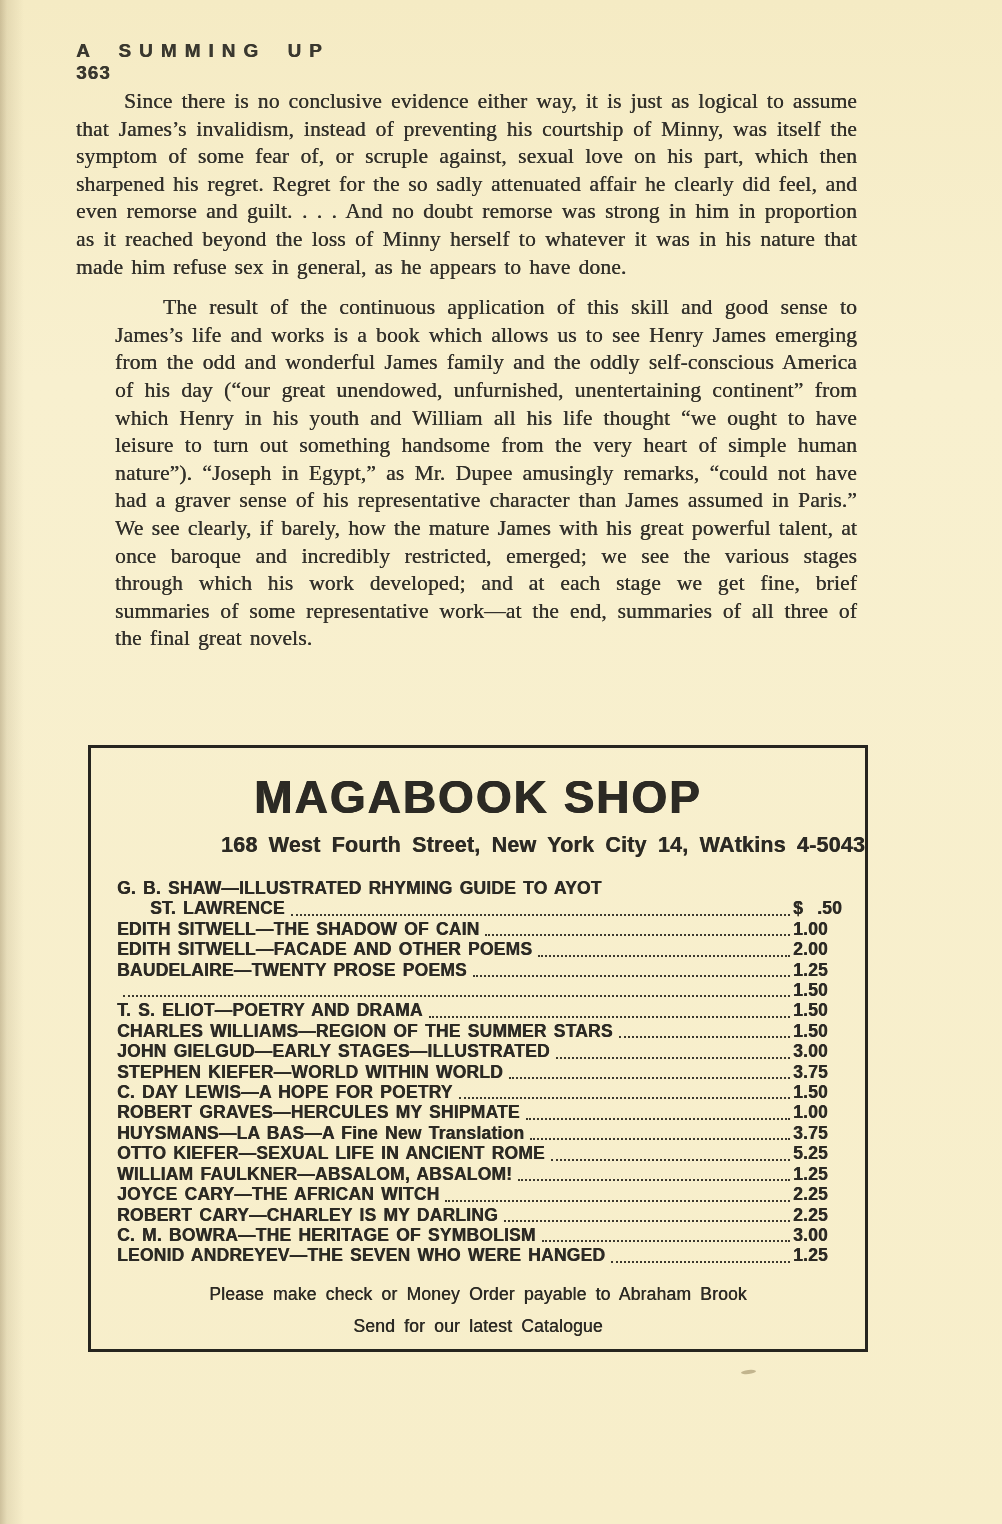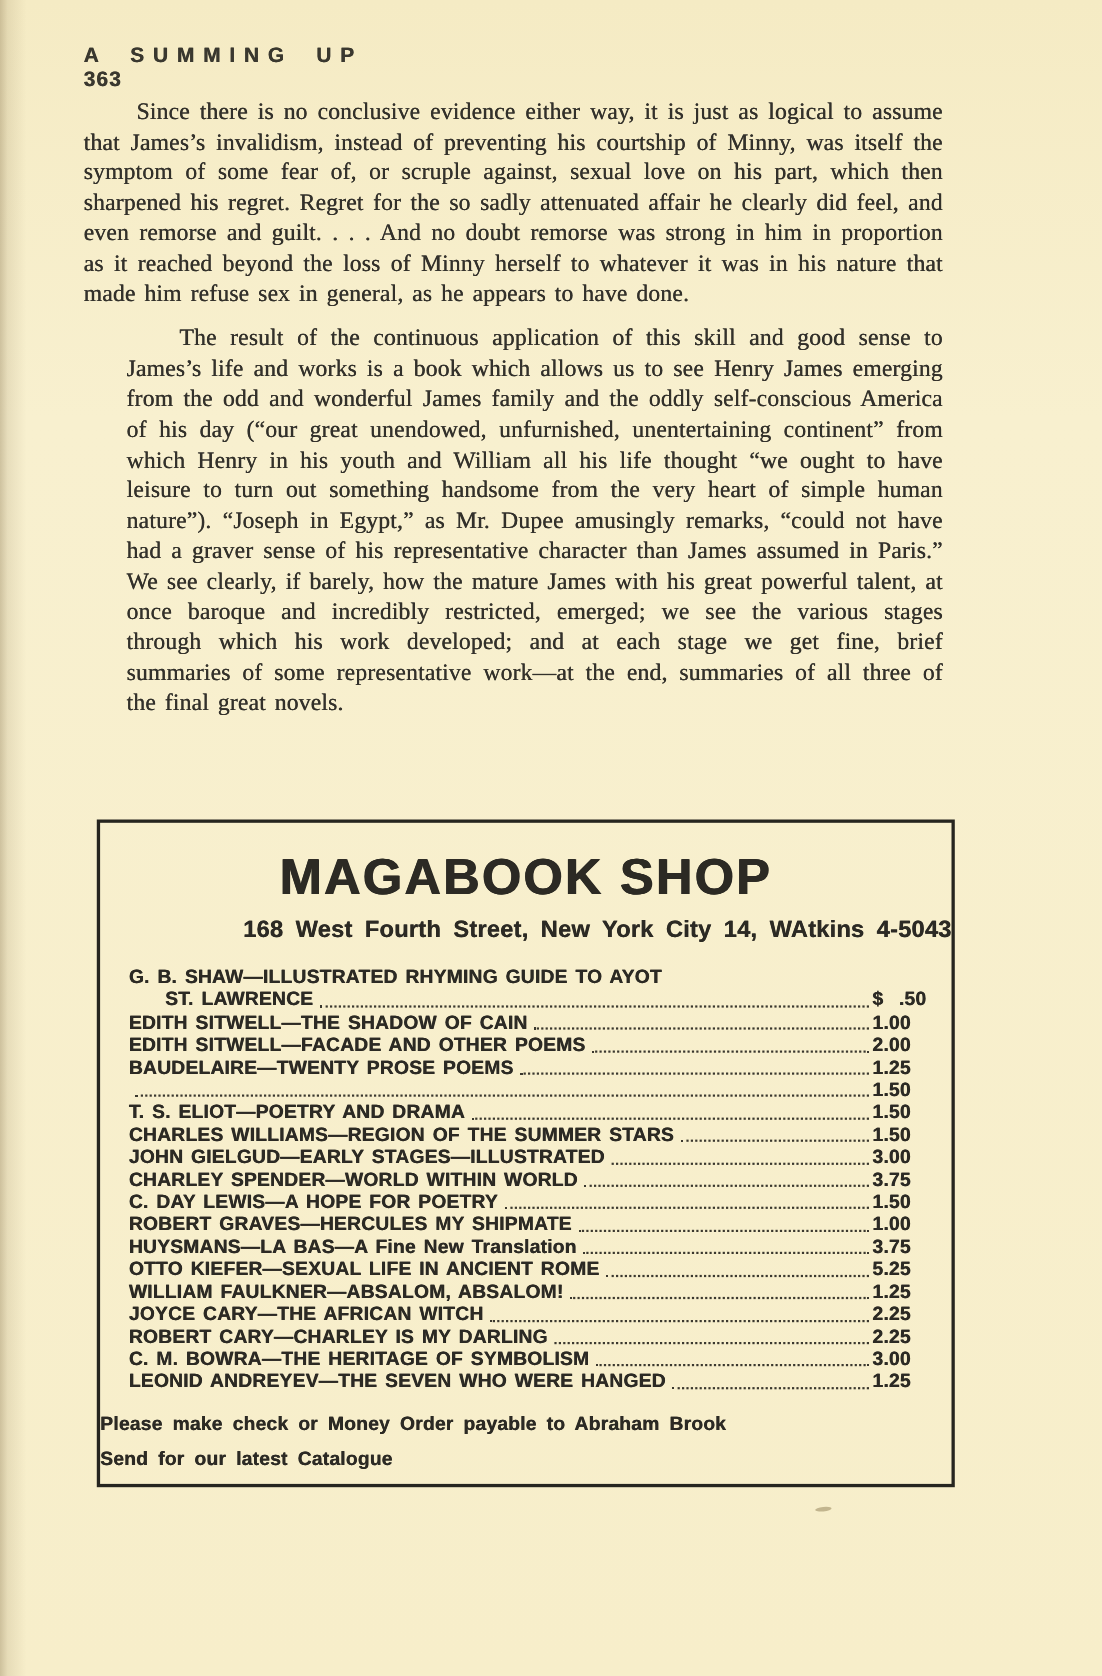--- a/index.html
+++ b/index.html
@@ -70,21 +70,21 @@
   .row-title.indent { padding-left: 33px; }
   .leader {
     flex: 1; min-width: 18px;
     border-bottom: 2px dotted #3b382e;
     align-self: flex-end;
     margin: 0 3px 3px 6px;
   }
   .row-price { min-width: 56px; white-space: pre; }
 
   .note {
-    text-align: left; font-weight: 700; font-size: 17.5px;
+    text-align: center; font-weight: 400; font-size: 17.5px;
     word-spacing: 4px; letter-spacing: 0.2px;
     text-shadow: 0.4px 0 0 currentColor;
   }
   .note-payment   { margin-top: 18px; }
   .note-catalogue { margin-top: 11px; }
 
   
   .scan-speck {
     position: absolute; left: 741px; top: 1370px;
     width: 15px; height: 4px; border-radius: 50%;
@@ -156,21 +156,21 @@
     <span class="row-price">1.50</span>
   </div>
 
   <div class="ad-row">
     <span class="row-title">JOHN GIELGUD—EARLY STAGES—ILLUSTRATED</span>
     <span class="leader"></span>
     <span class="row-price">3.00</span>
   </div>
 
   <div class="ad-row">
-    <span class="row-title">CHARLEY SPENDER—WORLD WITHIN WORLD</span>
+    <span class="row-title">STEPHEN KIEFER—WORLD WITHIN WORLD</span>
     <span class="leader"></span>
     <span class="row-price">3.75</span>
   </div>
 
   <div class="ad-row">
     <span class="row-title">C. DAY LEWIS—A HOPE FOR POETRY</span>
     <span class="leader"></span>
     <span class="row-price">1.50</span>
   </div>
 

